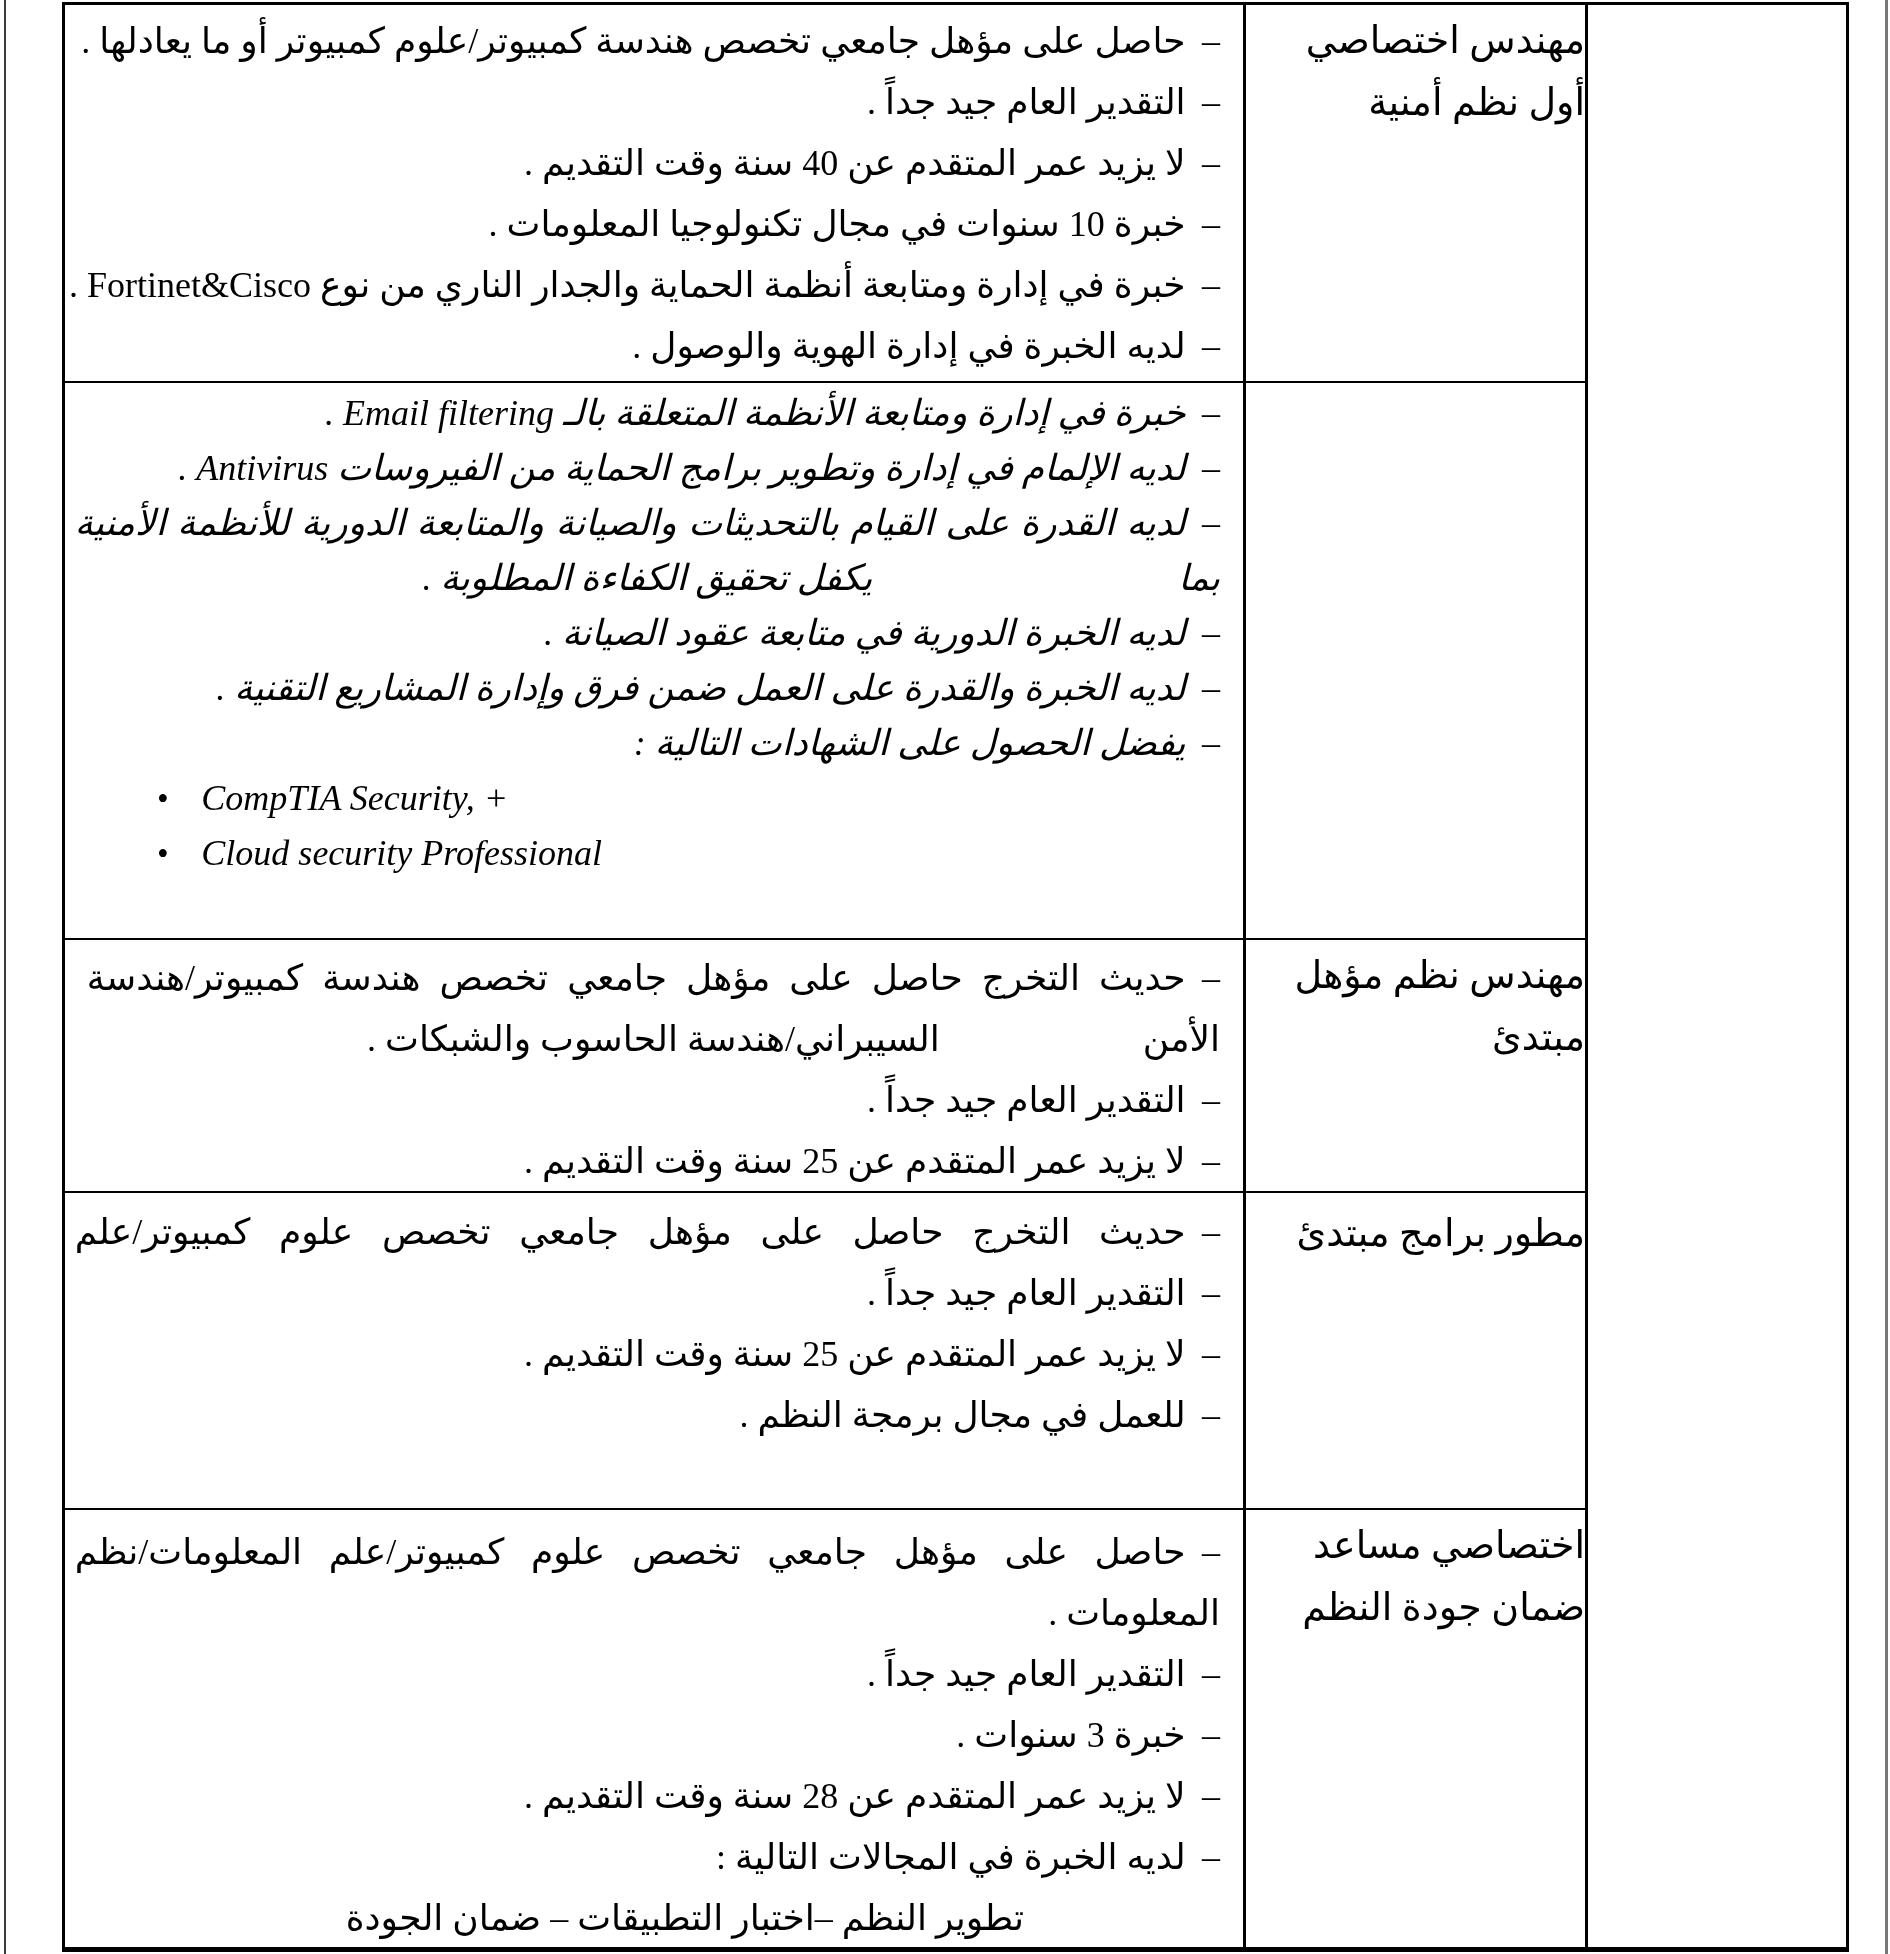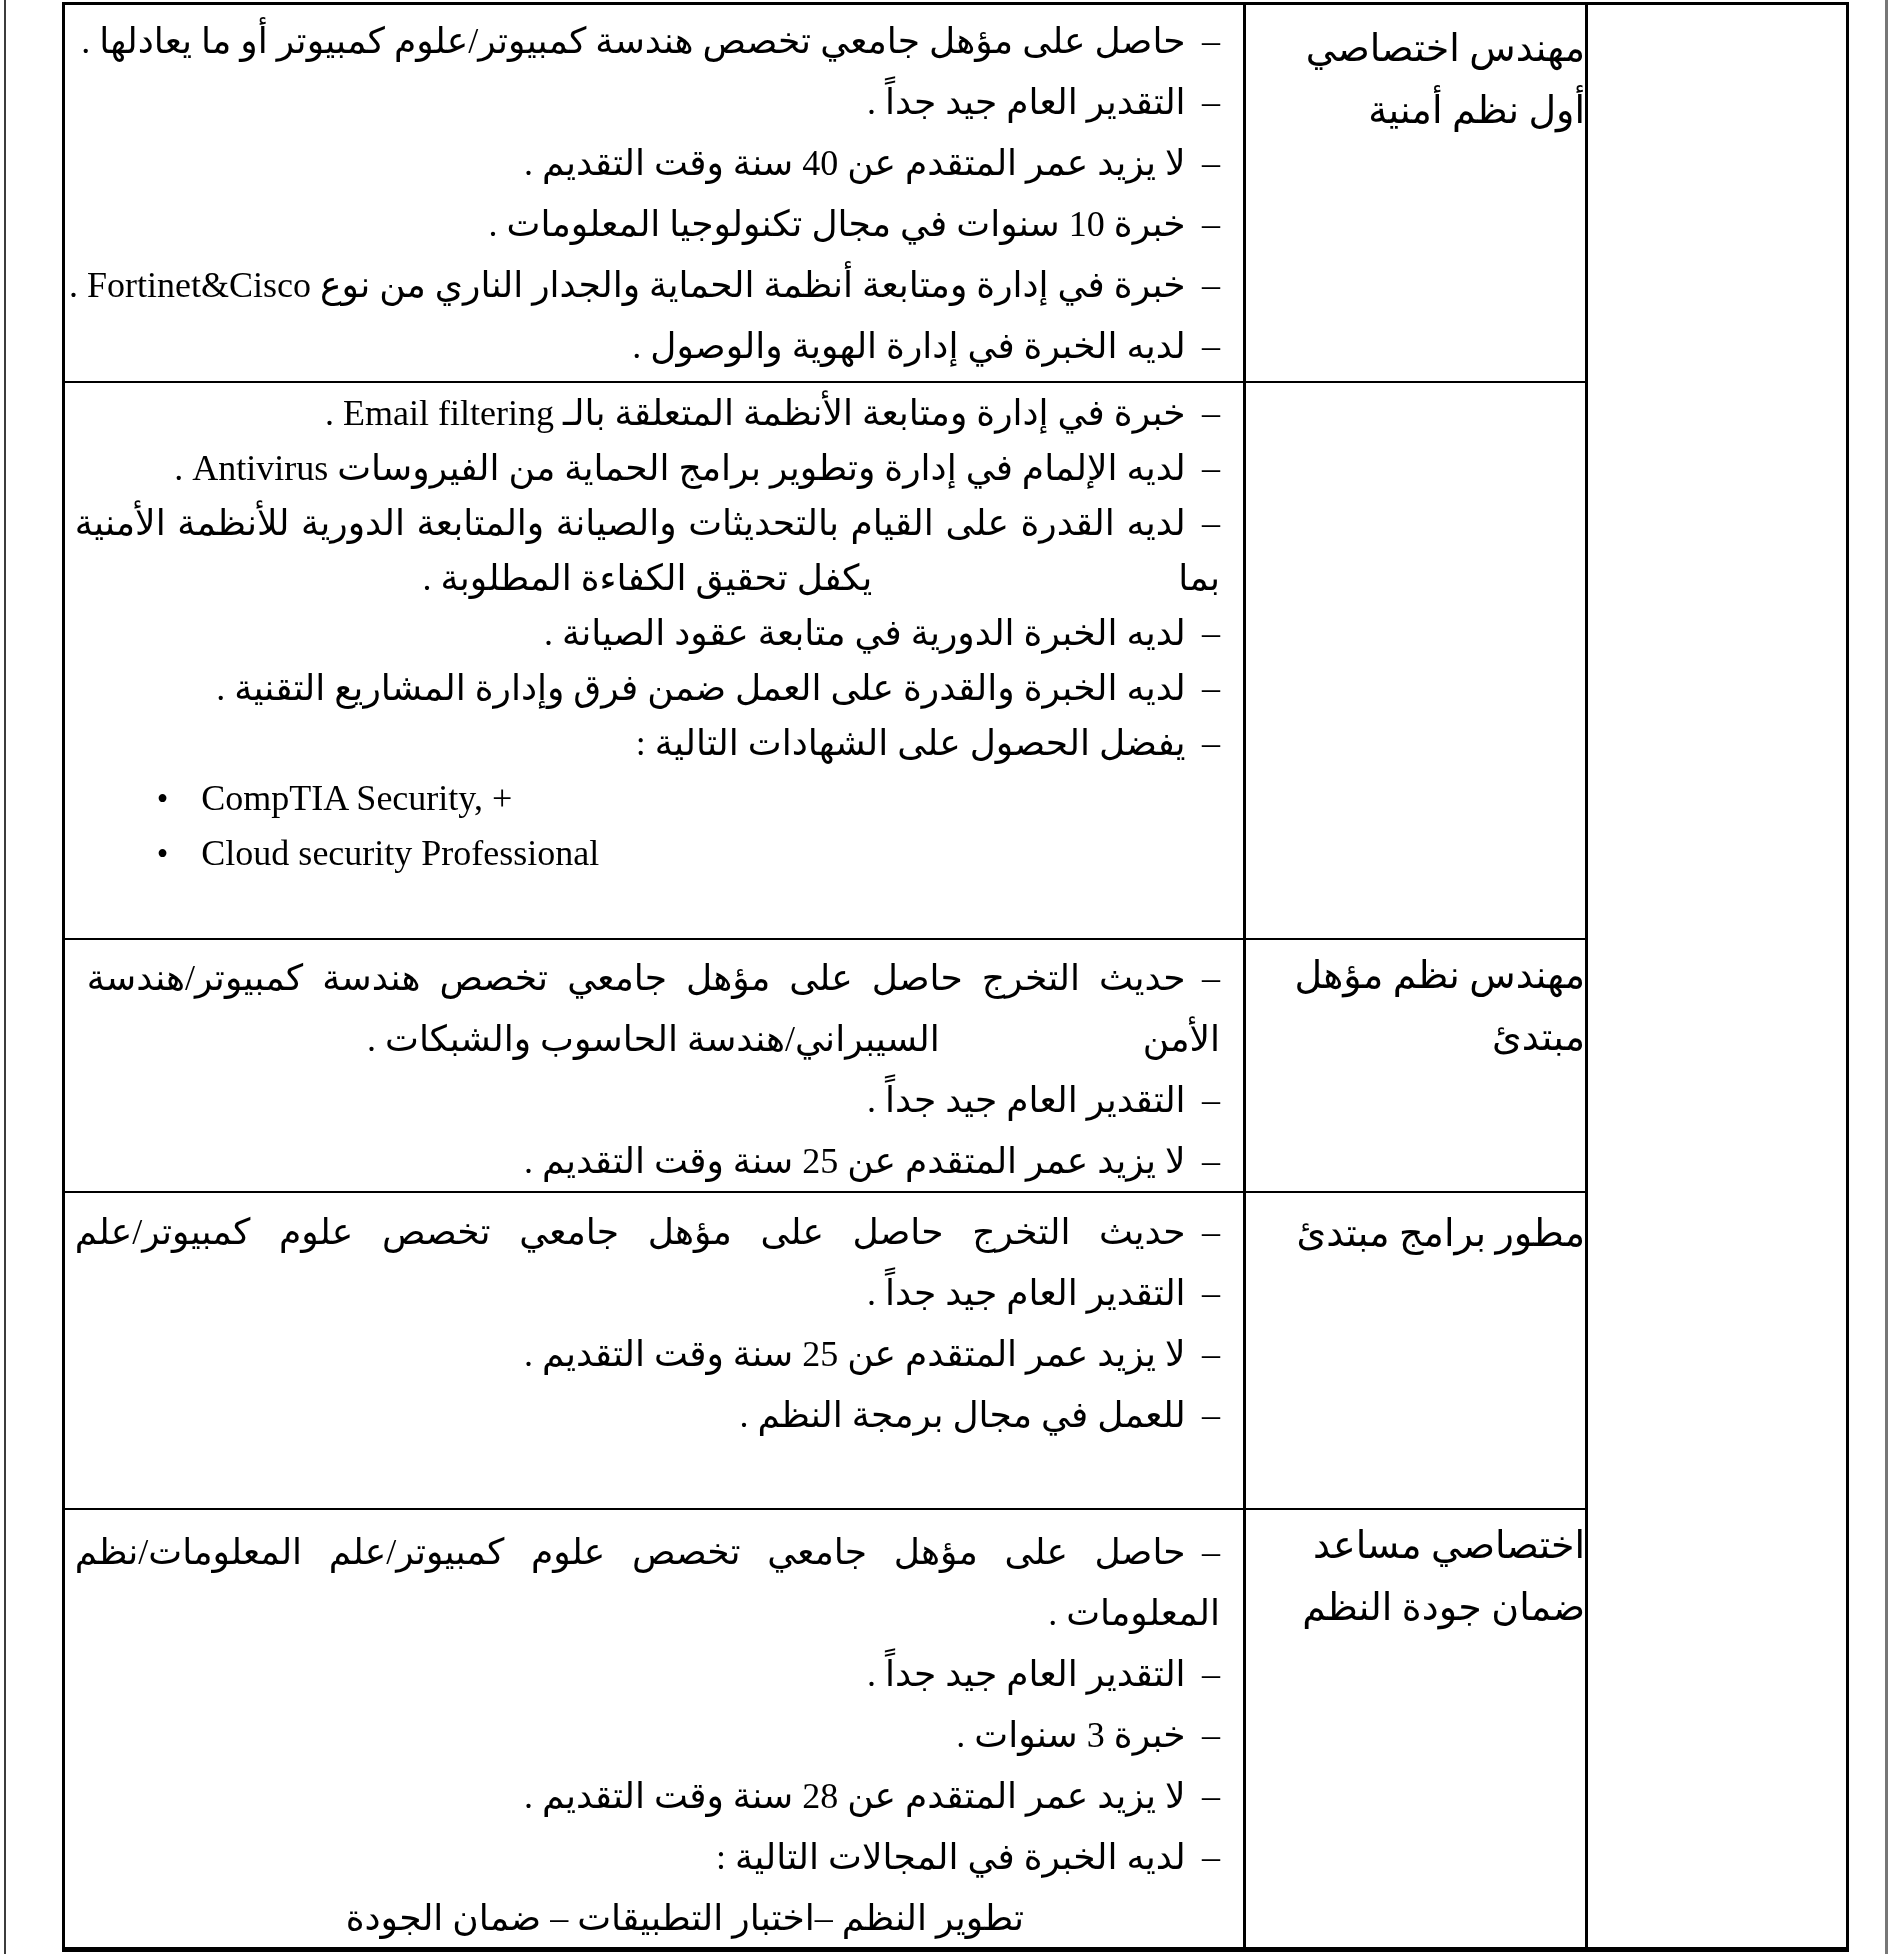--- a/index.html
+++ b/index.html
@@ -28,30 +28,30 @@
 
   .cell{position:absolute;overflow:hidden;}
   .req{left:0;width:1178px;padding:0 23px 0 9.8px;box-sizing:border-box;}
   .title{left:1180px;width:340px;text-align:center;font-size:38px;box-sizing:border-box;}
   .title .ln{line-height:62px;height:62px;}
   #req-1{top:0;height:376px;padding-top:6.5px;}
   #req-2{top:378px;height:555px;padding-top:3.3px;}
   #req-3{top:935px;height:250px;padding-top:8.2px;}
   #req-4{top:1188px;height:315px;padding-top:9.8px;}
   #req-5{top:1506px;height:436px;padding-top:11.5px;}
-  #title-1{top:0;height:376px;padding-top:4.9px;margin-top:8px;}
+  #title-1{top:0;height:376px;padding-top:4.9px;}
   #title-2{top:378px;height:555px;}
   #title-3{top:935px;height:250px;padding-top:4.9px;}
   #title-4{top:1188px;height:315px;padding-top:9.8px;}
   #title-5{top:1506px;height:436px;padding-top:3.3px;}
   #empty-col{left:1522px;top:0;width:259px;height:1942px;}
 
   .ln{display:block;text-align:right;white-space:nowrap;}
   #req-1 .ln{line-height:61px;height:61px;}
-  #req-2 .ln{line-height:55px;height:55px;}
+  #req-2 .ln{line-height:55px;height:55px;font-style:italic;}
   #req-3 .ln{line-height:61px;height:61px;margin-left:12px;}
   #req-4 .ln{line-height:61px;height:61px;}
   #req-5 .ln{line-height:61px;height:61px;}
 
   .al-j{text-align:justify;text-align-last:justify;white-space:normal;}
   .al-c{text-align:center;}
   .ind-170{padding-left:0;padding-right:139px;}
   .ind-240{padding-left:0;padding-right:196px;}
   .ltr{direction:ltr;text-align:left;padding-left:82px;}
   .dash{margin-left:16.4px;}

